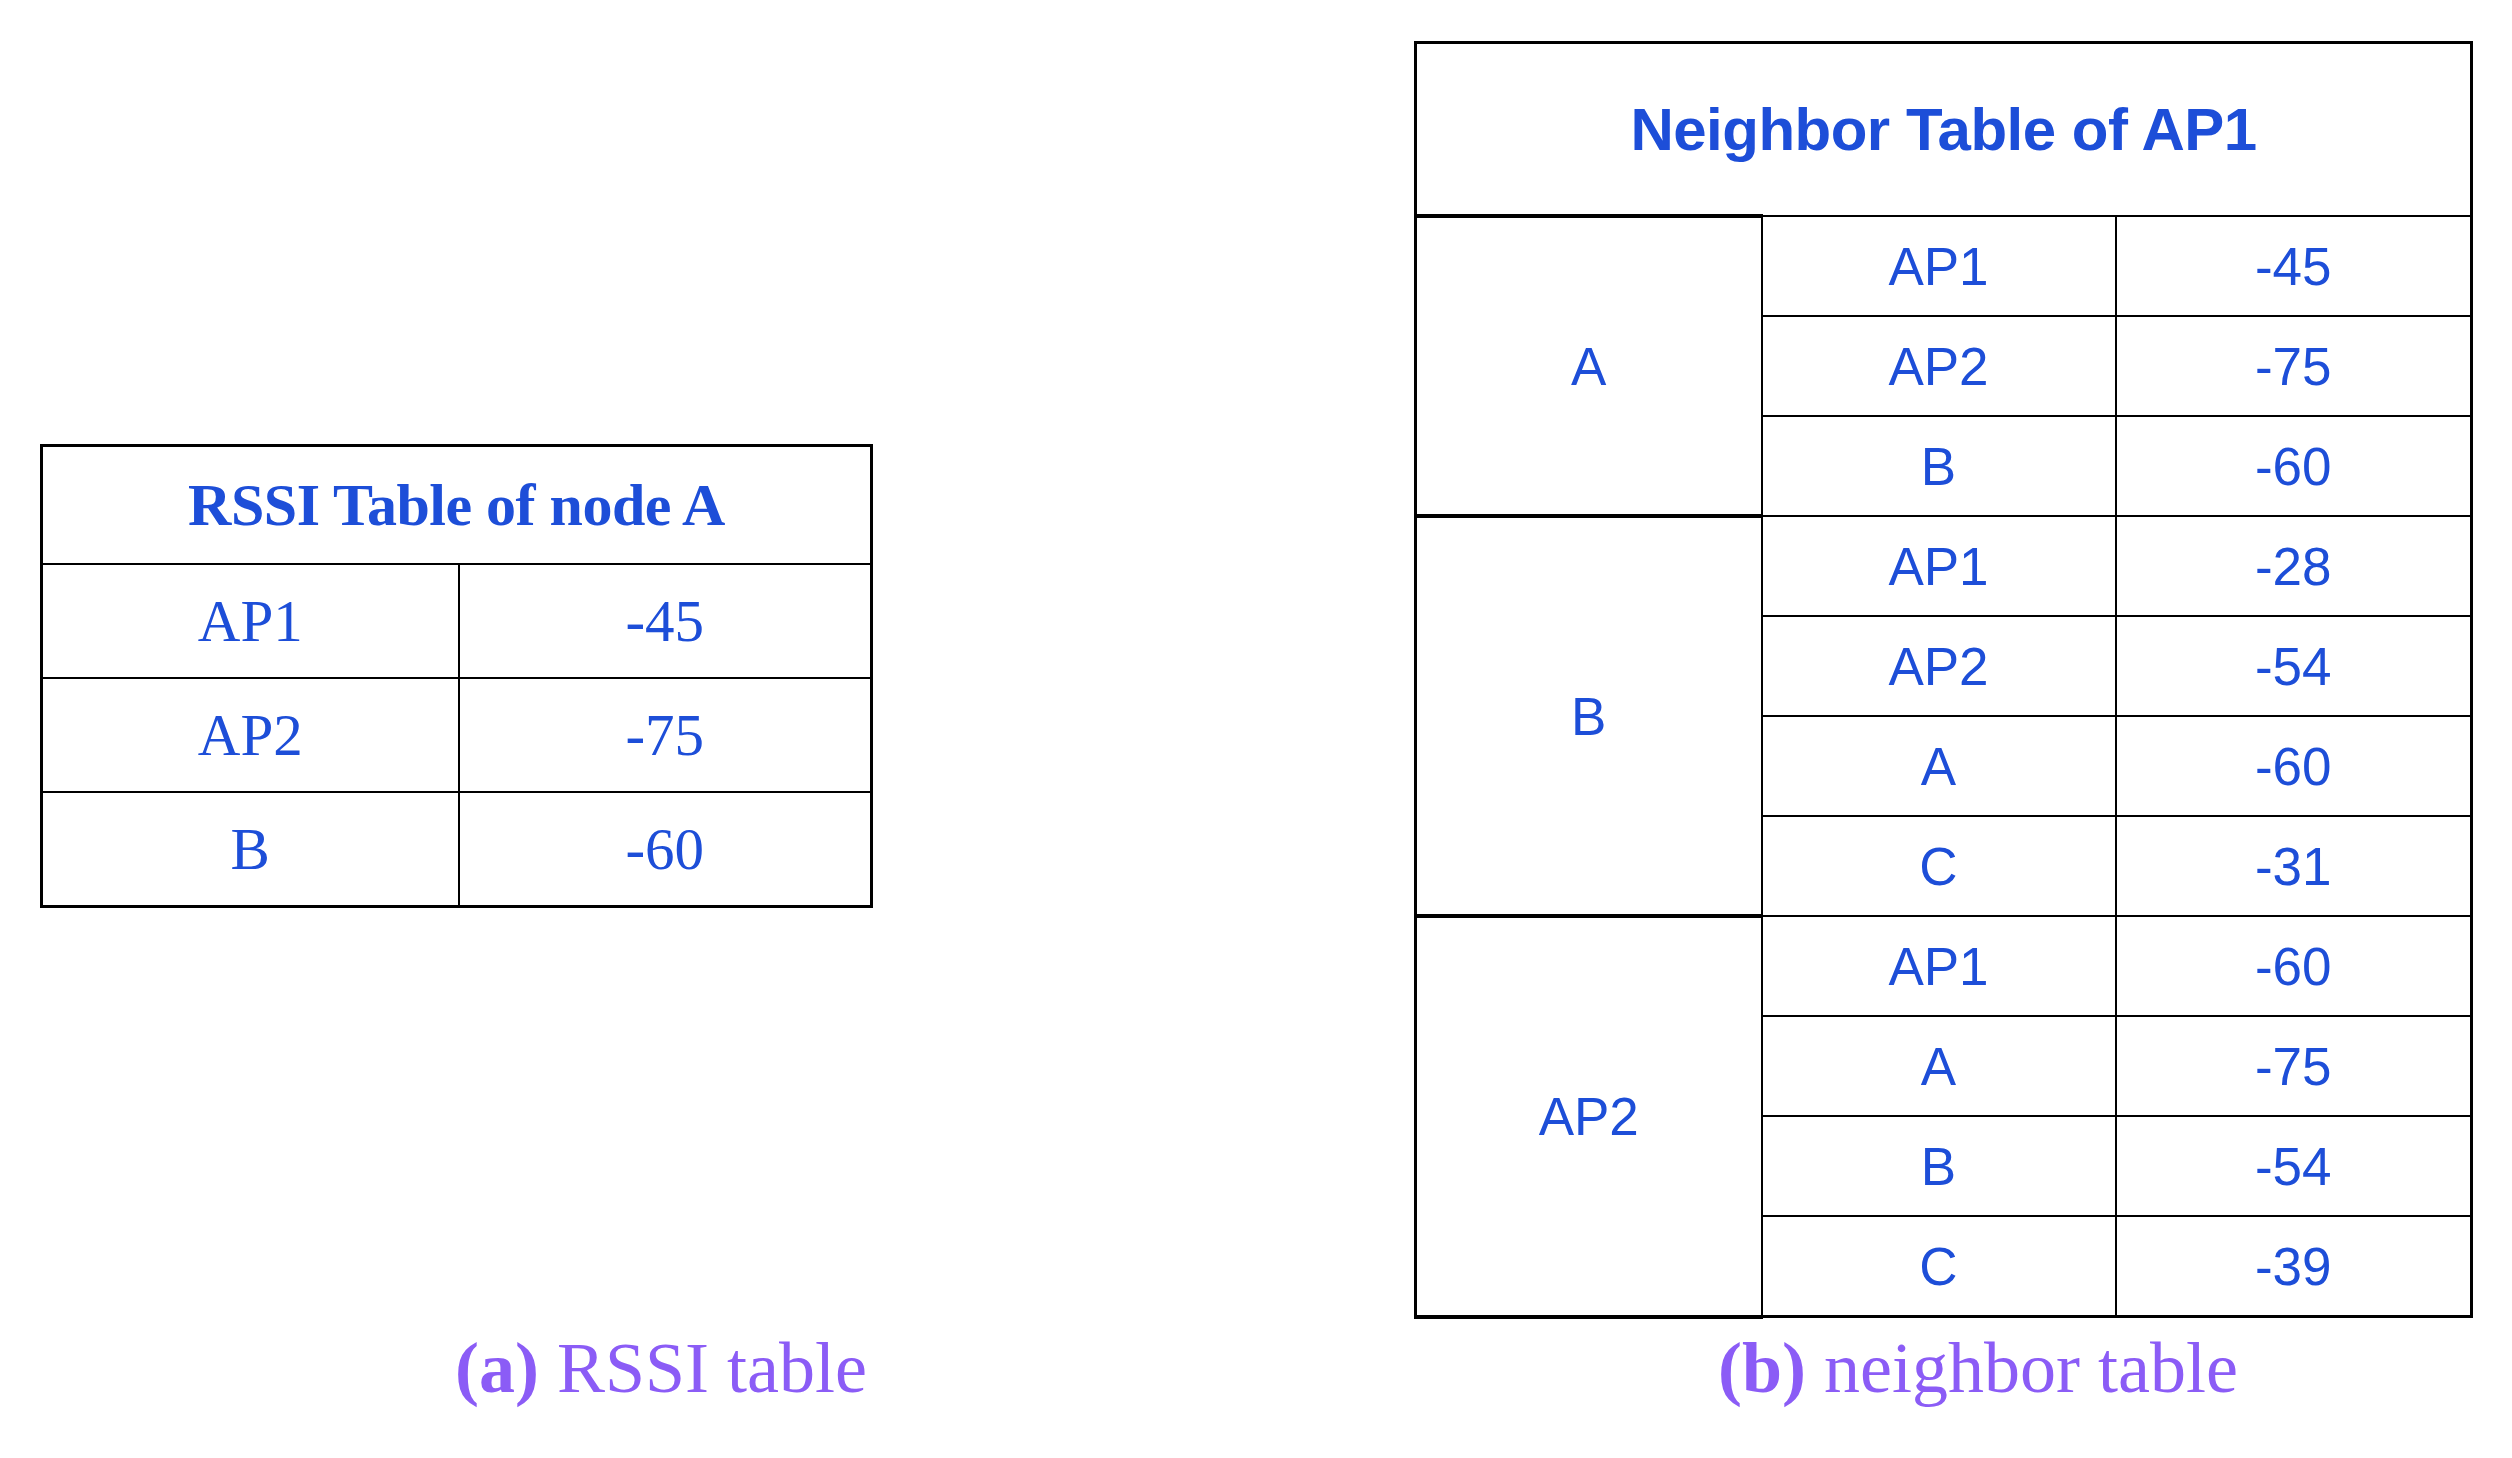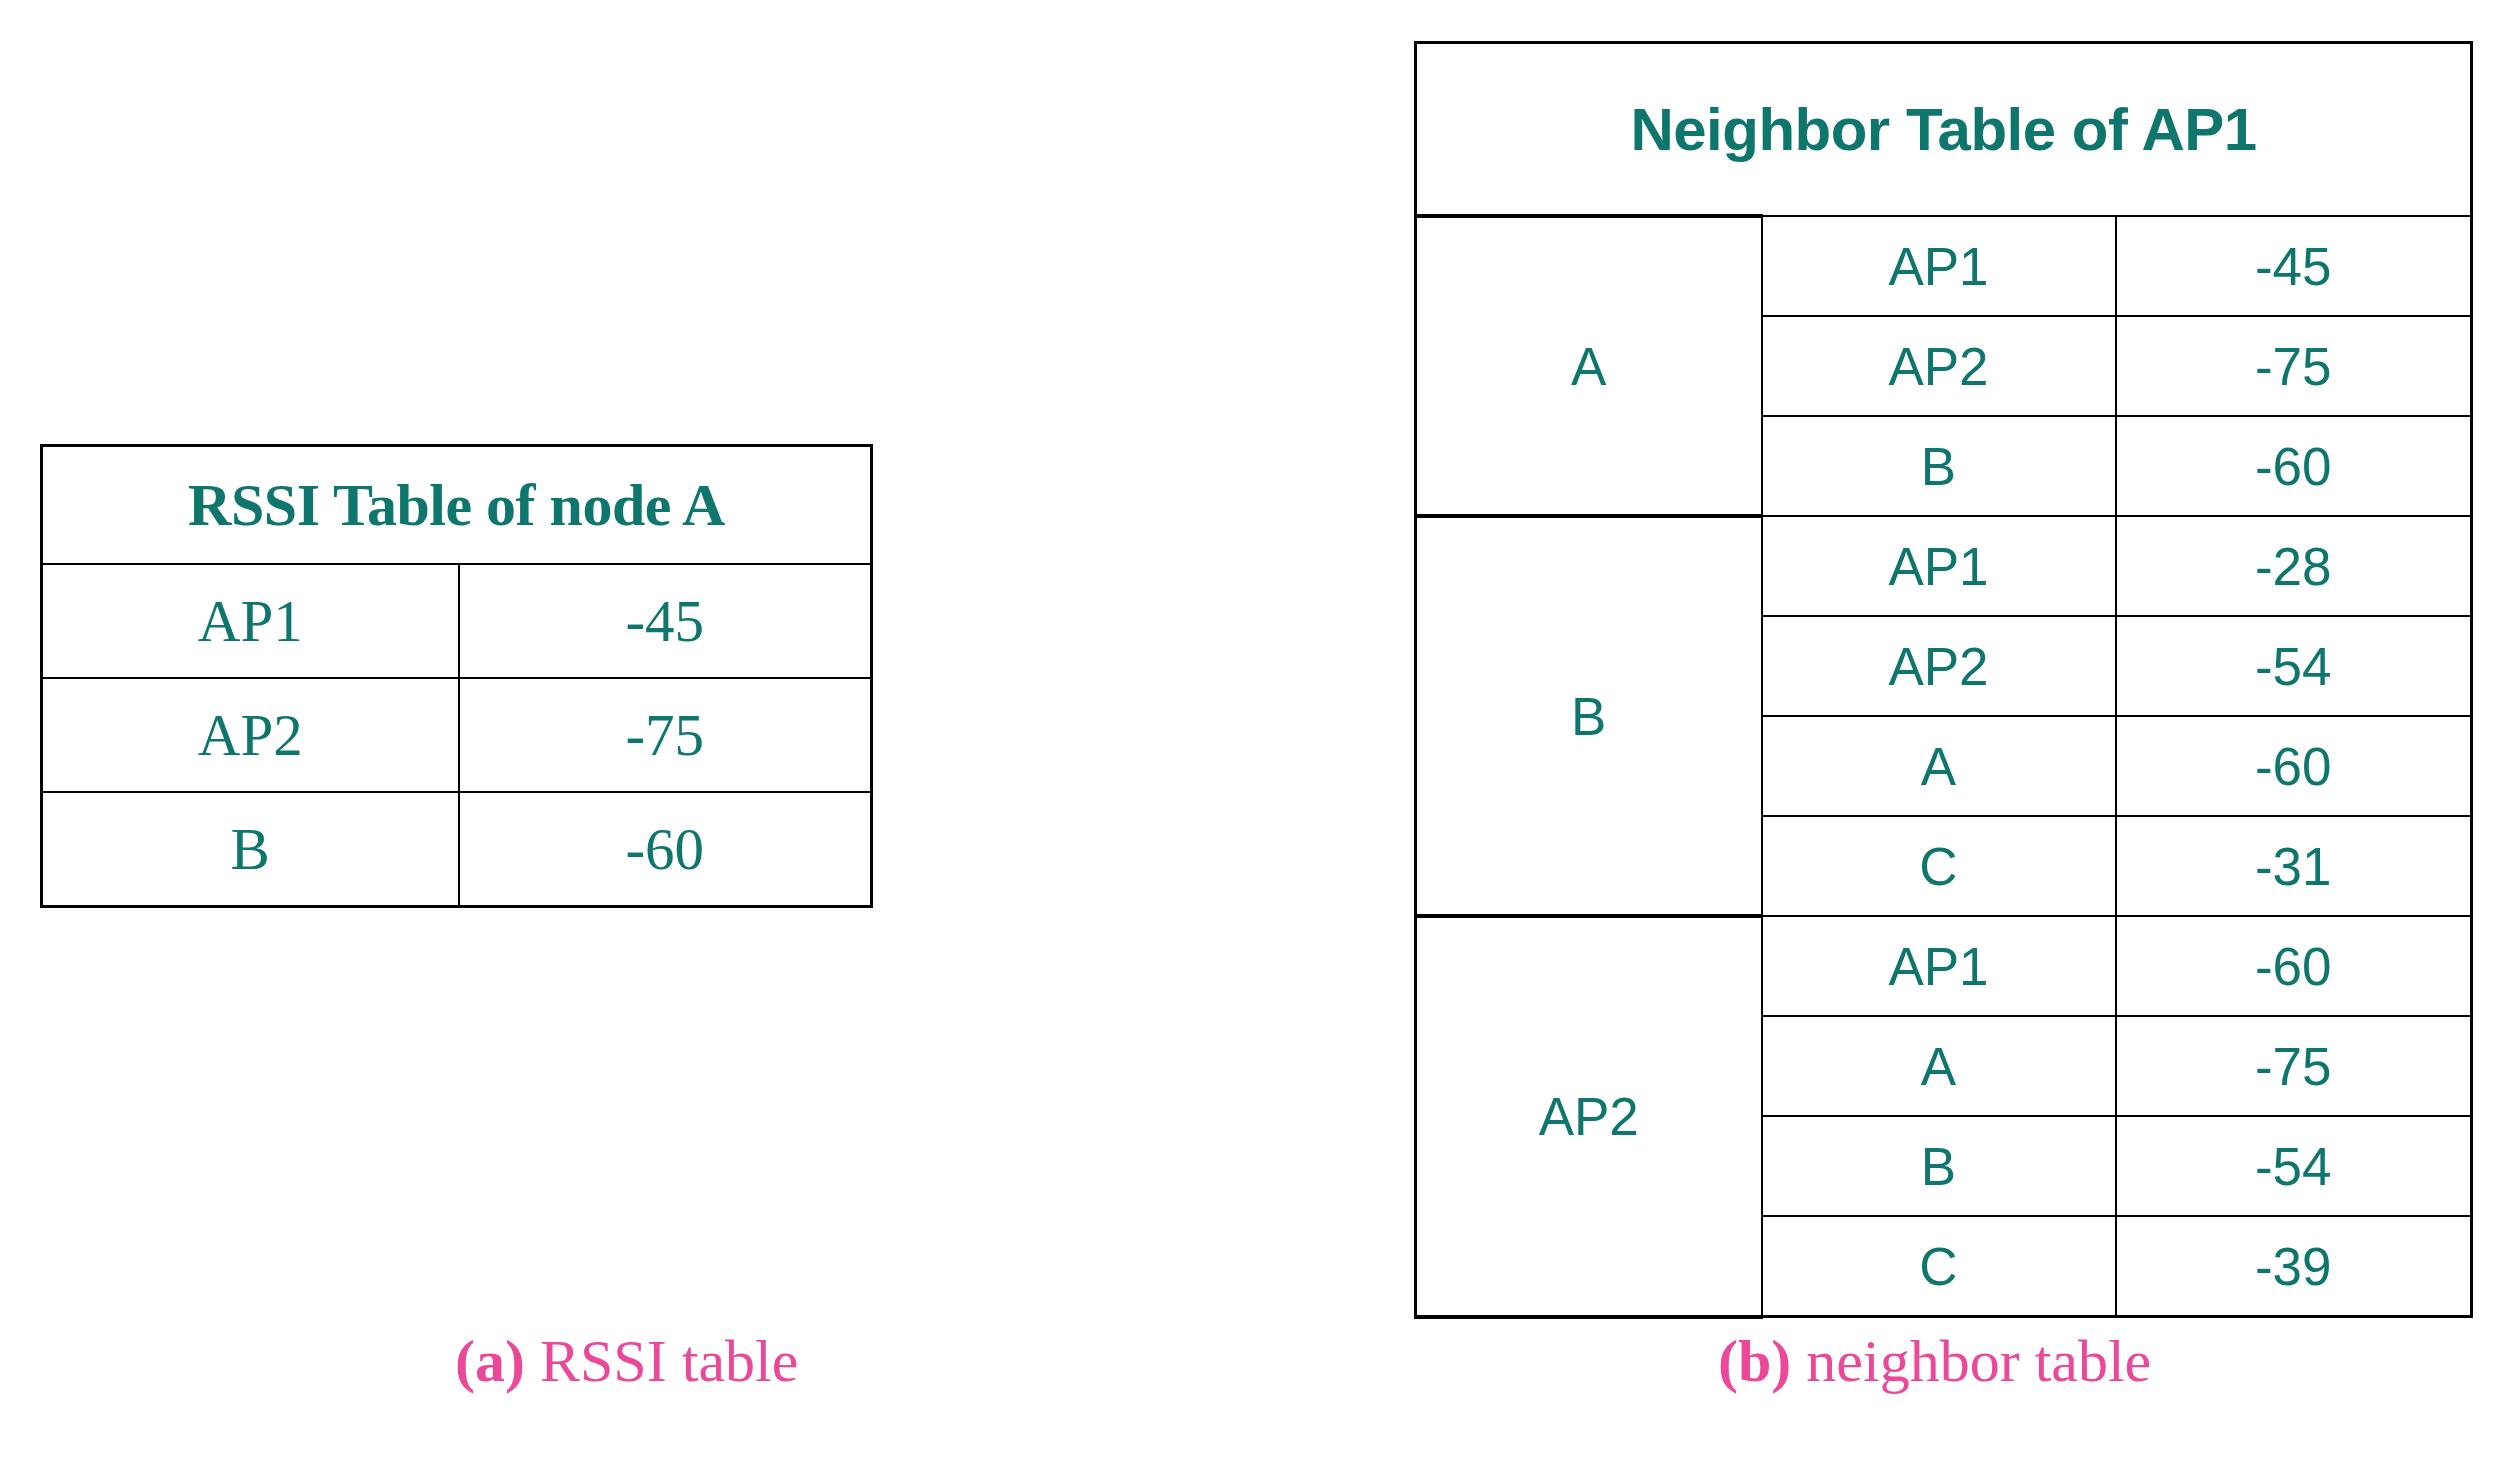--- a/index.html
+++ b/index.html
@@ -22,21 +22,21 @@
     border-collapse: collapse;
     table-layout: fixed;
     background: #ffffff;
   }
   .fig-table td {
     border: 2.8px solid #000000;
     text-align: center;
     vertical-align: middle;
     font-family: "Liberation Sans", sans-serif;
     font-weight: 400;
-    color: #0f766e;
+    color: #1d4ed8;
     padding: 0;
   }
   .fig-table td.title-cell {
     font-weight: bold;
     letter-spacing: -0.5px;
   }
 
   
   #rssi-table {
     left: 40px;
@@ -77,22 +77,22 @@
     border-bottom-width: 4.7px;
   }
   #neighbor-table col.g1 { width: 346px; }
   #neighbor-table col.g2 { width: 354px; }
   #neighbor-table col.g3 { width: 356px; }
 
   
   .caption {
     position: absolute;
     font-family: "Liberation Serif", serif;
-    font-size: 60px;
-    color: #ec4899;
+    font-size: 72px;
+    color: #8b5cf6;
     white-space: nowrap;
   }
   .caption .tag { font-weight: bold; }
   #caption-a { left: 455px; top: 1327px; }
   #caption-b { left: 1718px; top: 1327px; }
 </style>
 </head>
 <body>
 
 <table class="fig-table" id="rssi-table">

